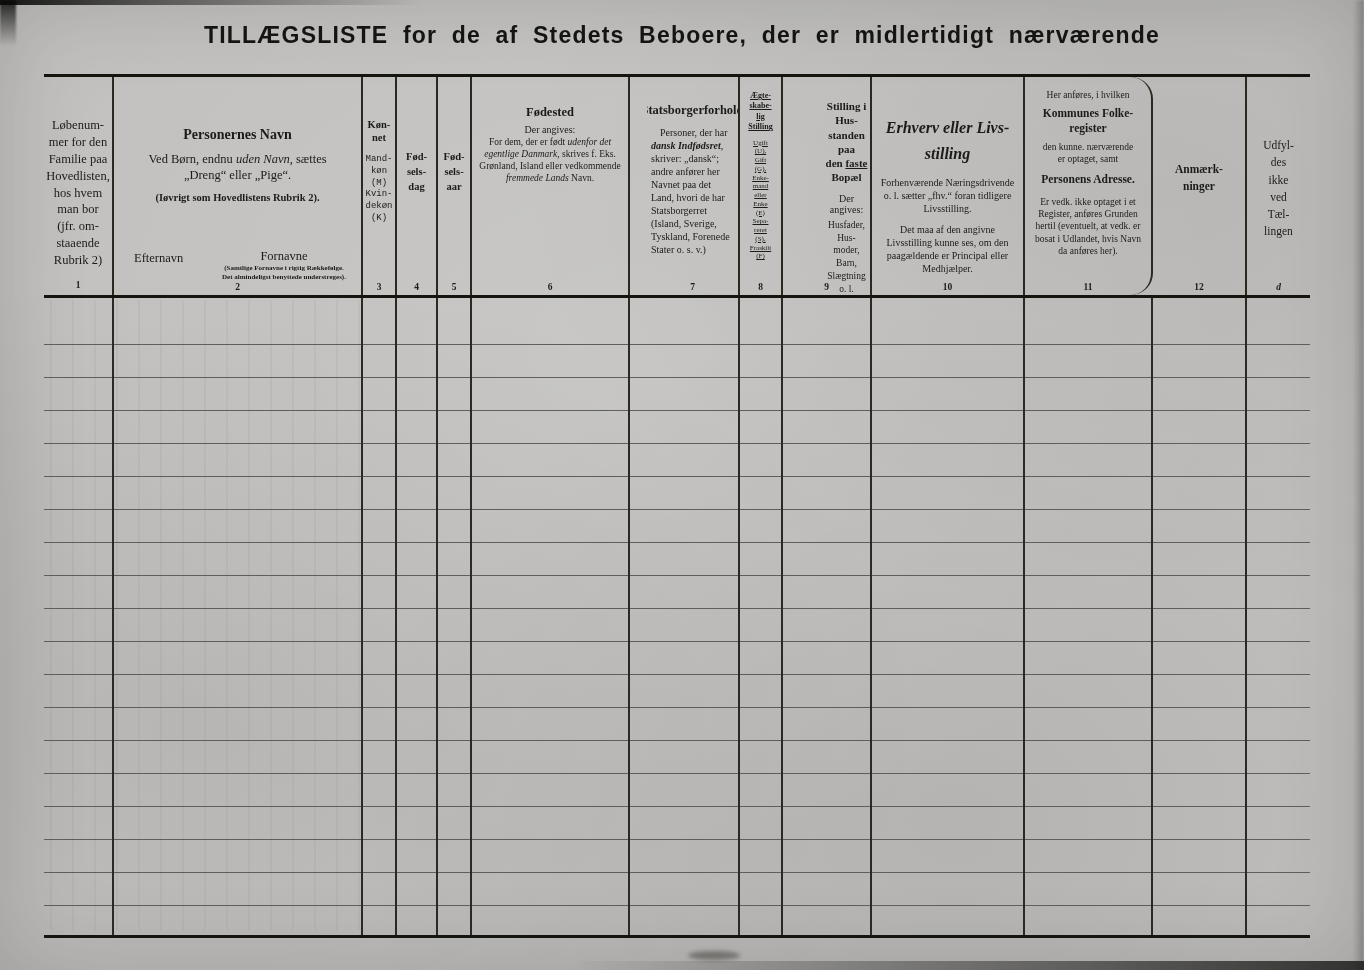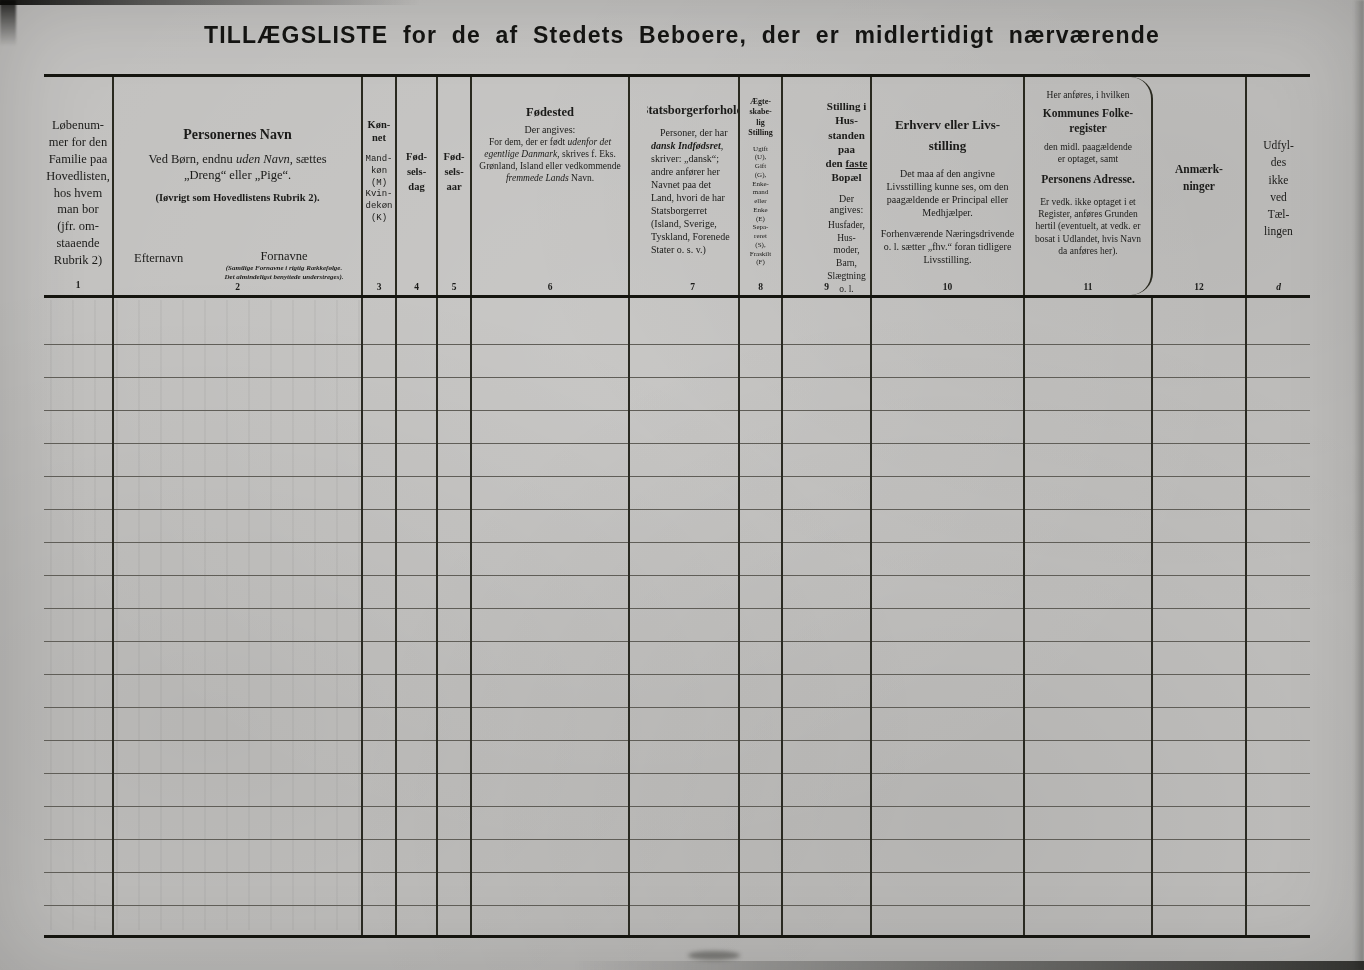--- a/index.html
+++ b/index.html
@@ -67,43 +67,43 @@
   .c1{padding-top:40px;font-size:12.5px;line-height:1.35;}
   .c2{padding-top:50px;}
   .c2 .t{font-size:14px;margin-bottom:8px;}
   .c2 .s{font-size:12.5px;line-height:1.3;}
   .c2 .n{font-size:10.5px;font-weight:bold;margin-top:8px;}
   .namerow{margin-top:auto;margin-bottom:14px;width:100%;display:flex;
     justify-content:space-between;align-items:flex-start;padding:0 14px 0 20px;box-sizing:border-box;}
   .namerow .ename{font-size:12.5px;padding-top:2px;}
   .namerow .fblock{width:126px;text-align:center;}
   .namerow .fname{font-size:12.5px;}
-  .namerow .fnote{font-size:7px;font-weight:bold;line-height:1.2;font-style:italic;}
+  .namerow .fnote{font-size:7px;font-weight:bold;line-height:1.2;}
   .c3{padding-top:42px;}
   .c3 .t{font-size:10.5px;line-height:1.2;margin-bottom:10px;}
   .c3 .s{font-size:9px;line-height:1.3;font-family:Liberation Mono, monospace;}
   .c4,.c5{padding-top:72px;}
   .c4 .t,.c5 .t{font-size:10.5px;line-height:1.45;}
   .c6{padding-top:28px;}
   .c6 .t{font-size:12.5px;margin-bottom:4px;}
   .c6 .s{font-size:10px;margin-bottom:2px;}
   .c6 .pl{font-size:11.5px;line-height:1.25;margin-bottom:5px;padding:0 6px;}
   .c6 .p{font-size:9.5px;line-height:1.25;padding:0 5px;}
   .c7{padding-top:26px;margin-left:17px;}
   .c7 .t{font-size:12.5px;margin-bottom:8px;}
   .c7 .p{font-size:10px;line-height:1.3;text-align:left;padding:0 4px;text-indent:9px;}
-  .c8{padding-top:20px;}
+  .c8{padding-top:14px;text-decoration:underline;}
   .c8 .t{font-size:8px;line-height:1.3;margin-bottom:6px;}
   .c8 .s{font-size:7px;line-height:1.25;}
   .c9{padding-top:22px;padding-left:40px;}
   .c9 .t{font-size:11px;line-height:1.3;margin-bottom:8px;}
   .c9 .s{font-size:10px;margin-bottom:4px;}
   .c9 .l{font-size:9.5px;line-height:1.35;}
   .c10{padding-top:38px;}
-  .c10 .t{font-size:13px;line-height:1.6;margin-bottom:10px;}
+  .c10 .t{font-size:16px;line-height:1.6;margin-bottom:10px;font-style:italic;}
   .c10 .p{font-size:10px;line-height:1.3;padding:0 6px;margin-bottom:8px;}
   .c11{padding-top:13px;border-radius:22px;}
   .c11 .pre0{font-size:9.5px;margin-bottom:6px;}
   .c11 .t{font-size:11.5px;line-height:1.3;margin-bottom:5px;}
   .c11 .m{font-size:9.5px;line-height:1.3;margin-bottom:6px;}
   .c11 .p{font-size:9.5px;line-height:1.3;padding:0 5px;margin-top:4px;}
   .c12{padding-top:84px;}
   .c12 .t{font-size:11.5px;line-height:1.5;}
   .c13{padding-top:60px;}
   .c13 .t{font-size:11.5px;line-height:1.5;}
@@ -225,30 +225,30 @@
 Slægtning o. l.
 Medhjælper
 Pensionær
 Logerende o. l.</div>
       <div class="colnum">9</div>
     </div>
 
     <div class="hcell c10">
       <div class="t b pre">Erhverv eller Livs-
 stilling</div>
+      <div class="p">Forhenværende Næringsdrivende o. l. sætter „fhv.“ foran tidligere Livsstilling.</div>
       <div class="p">Det maa af den angivne Livsstilling kunne ses, om den paagældende er Principal eller Medhjælper.</div>
-      <div class="p">Forhenværende Næringsdrivende o. l. sætter „fhv.“ foran tidligere Livsstilling.</div>
       <div class="colnum">10</div>
     </div>
 
     <div class="hcell c11">
       <div class="pre0">Her anføres, i hvilken</div>
       <div class="t b pre">Kommunes Folke-
 register</div>
-      <div class="m pre">den midl. paagældende
+      <div class="m pre">den kunne. nærværende
 er optaget, samt</div>
       <div class="t b">Personens Adresse.</div>
       <div class="p">Er vedk. ikke optaget i et Register, anføres Grunden hertil (eventuelt, at vedk. er bosat i Udlandet, hvis Navn da anføres her).</div>
       <div class="colnum">11</div>
     </div>
 
     <div class="hcell c12">
       <div class="t b pre">Anmærk-
 ninger</div>
       <div class="colnum">12</div>

